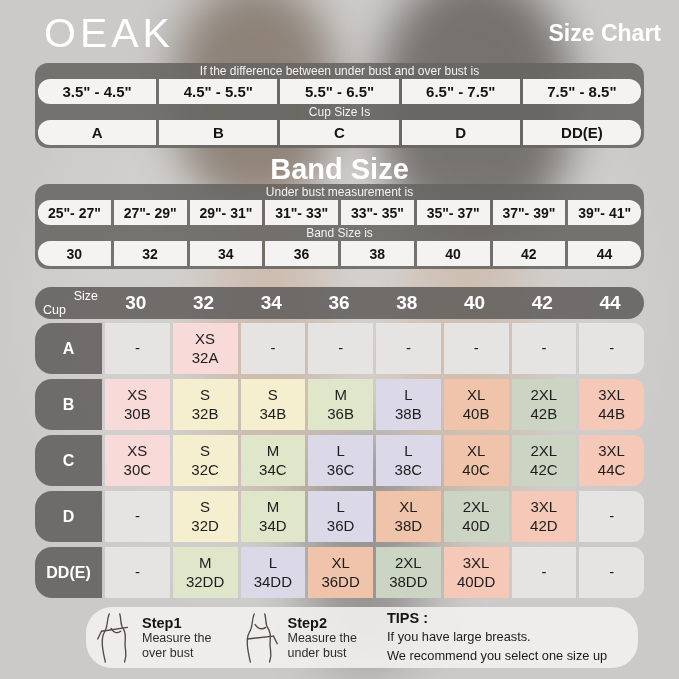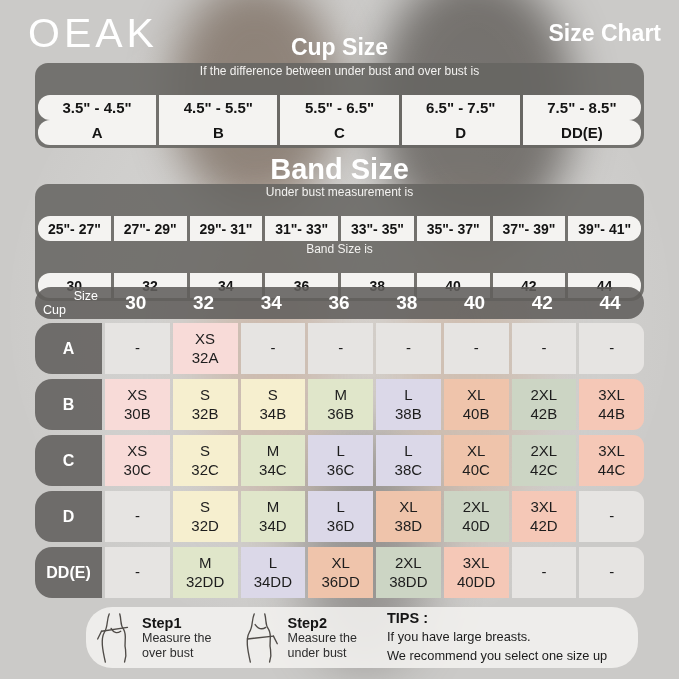--- a/index.html
+++ b/index.html
@@ -8,32 +8,32 @@
   
   .bg-circle{position:absolute;left:50%;top:46%;width:660px;height:660px;transform:translate(-50%,-50%);
         border-radius:50%;background:radial-gradient(circle,#d5d4d2 0%,#d0cfcd 55%,rgba(208,207,205,0) 74%);}
   .blob{position:absolute;border-radius:50%;filter:blur(22px);}
   .blob.hair-l{left:170px;top:-20px;width:170px;height:230px;background:#5a4636;opacity:.55;}
   .blob.hair-r{left:375px;top:-30px;width:200px;height:270px;background:#2e2924;opacity:.55;}
   .blob.skin-l{left:205px;top:200px;width:130px;height:330px;background:#c49a7e;opacity:.40;filter:blur(30px);}
   .blob.skin-r{left:395px;top:210px;width:140px;height:340px;background:#cba487;opacity:.40;filter:blur(30px);}
   .blob.dress{left:300px;top:430px;width:130px;height:240px;background:#3d3834;opacity:.38;filter:blur(28px);}
 
-  .logo{position:absolute;left:28px;top:10px;font-size:41px;color:#fff;letter-spacing:4px;font-weight:400;z-index:3;}
+  .logo{position:absolute;left:44px;top:10px;font-size:41px;color:#fff;letter-spacing:4px;font-weight:400;z-index:3;}
   .size-chart{position:absolute;right:18px;top:20px;font-size:23px;color:#fff;font-weight:600;z-index:3;}
 
   .section-title{position:absolute;left:0;width:100%;text-align:center;color:#fff;font-weight:700;z-index:3;}
   #cup-title{top:34px;font-size:23px;}
   #band-title{top:153px;font-size:29px;}
 
   .gtable{position:absolute;left:35px;width:609px;background:rgba(103,101,98,0.88);border-radius:13px;
         padding:0 3px 3px;box-sizing:border-box;z-index:3;}
   #cup-table{top:63px;}
   #band-table{top:184px;}
-  .bar-label{height:32px;line-height:16px;text-align:center;color:#f3f2f0;font-size:12px;}
+  .bar-label{height:16px;line-height:16px;text-align:center;color:#f3f2f0;font-size:12px;}
   .cells-row{display:flex;gap:3px;}
   .cells-row .cell{flex:1;height:25px;display:flex;align-items:center;justify-content:center;
         background:#f4f3f1;font-size:15px;font-weight:700;color:#141414;}
   #band-table .cells-row .cell{font-size:14px;}
   .cells-row .cell:first-child{border-radius:12px 0 0 12px;}
   .cells-row .cell:last-child{border-radius:0 12px 12px 0;}
 
   .matrix-header{position:absolute;left:35px;top:287px;width:609px;height:32px;
         background:rgba(97,95,92,0.88);border-radius:16px;display:flex;z-index:3;}
   .corner{width:67px;position:relative;color:#fff;flex:none;}
@@ -70,31 +70,31 @@
   <div class="bg-circle"></div>
   <div class="blob hair-l"></div>
   <div class="blob hair-r"></div>
   <div class="blob skin-l"></div>
   <div class="blob skin-r"></div>
   <div class="blob dress"></div>
 
   <div class="logo">OEAK</div>
   <div class="size-chart">Size Chart</div>
 
-  <div class="section-title" id="cup-title">Cup Size</div>
 
   <div class="gtable" id="cup-table">
     <div class="bar-label">If the difference between under bust and over bust is</div>
     <div class="cells-row" id="cup-ranges">
         <div class="cell">3.5" - 4.5"</div>
         <div class="cell">4.5" - 5.5"</div>
         <div class="cell">5.5" - 6.5"</div>
         <div class="cell">6.5" - 7.5"</div>
         <div class="cell">7.5" - 8.5"</div>
       </div>
+    <div class="bar-label">Cup Size Is</div>
     <div class="cells-row" id="cup-values">
         <div class="cell">A</div>
         <div class="cell">B</div>
         <div class="cell">C</div>
         <div class="cell">D</div>
         <div class="cell">DD(E)</div>
       </div>
   </div>
 
   <div class="section-title" id="band-title">Band Size</div>

